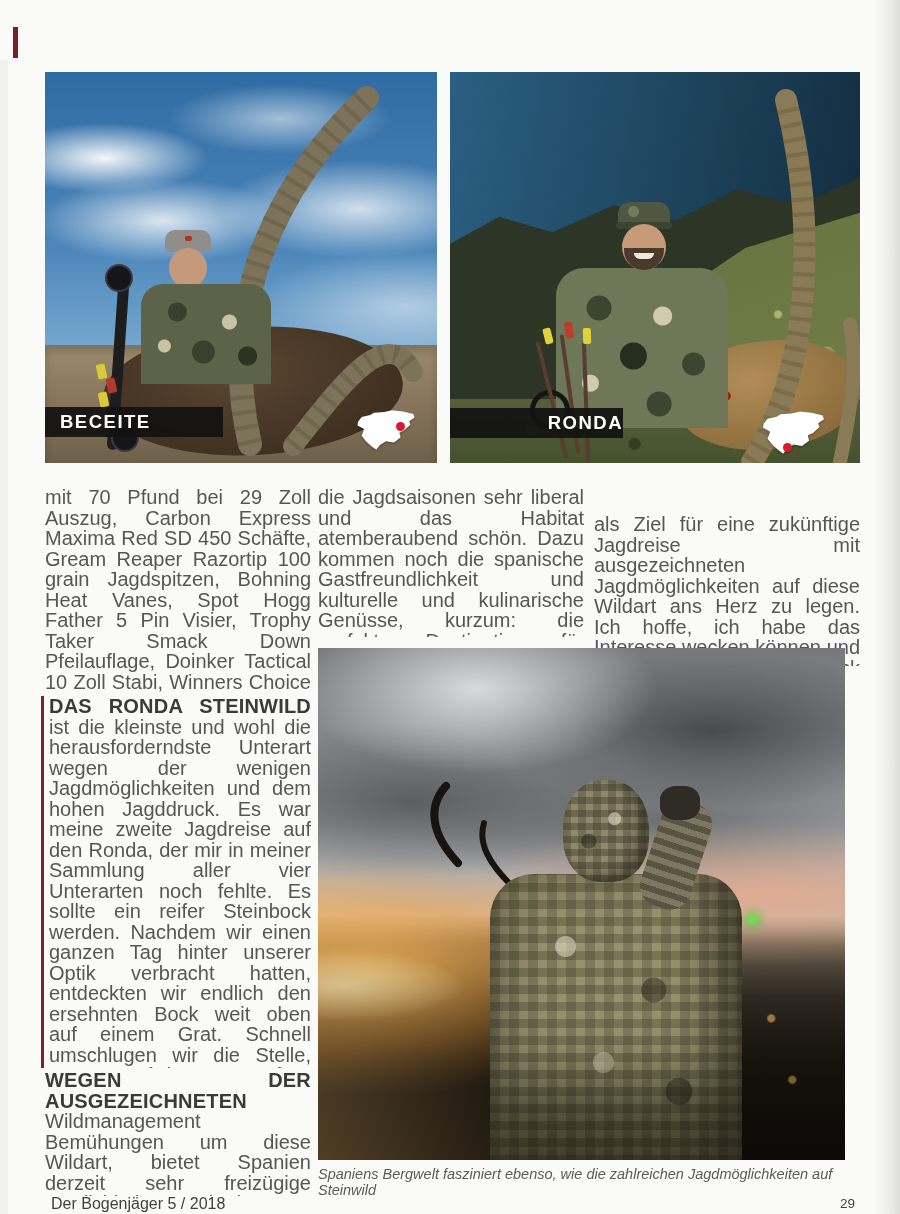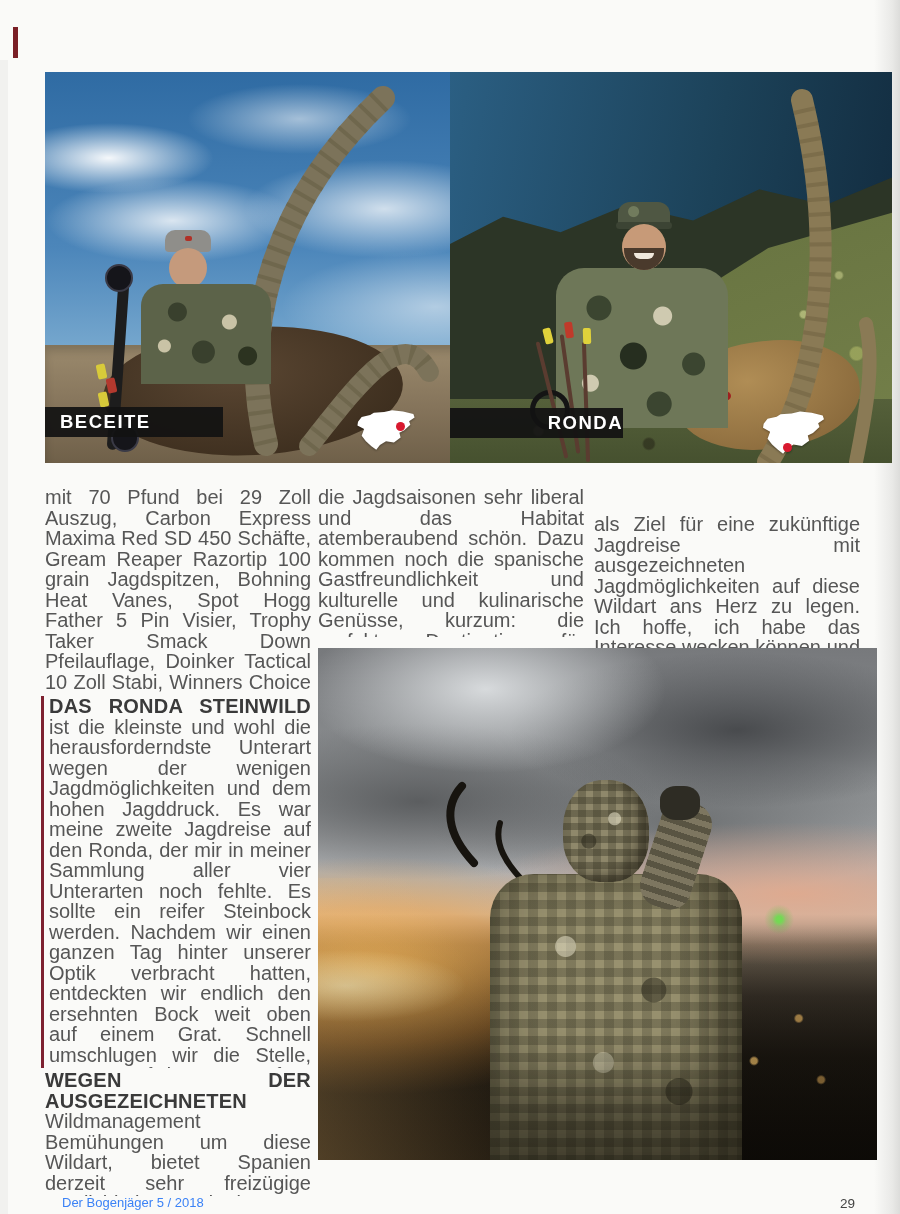--- a/index.html
+++ b/index.html
@@ -6,21 +6,21 @@
   #page{position:relative;width:900px;height:1214px;background:#fafaf8;overflow:hidden;
         font-family:"Liberation Sans",sans-serif;color:#565656;}
 
   
   .edge-right{position:absolute;right:0;top:0;width:26px;height:1214px;
               background:linear-gradient(90deg,rgba(250,250,248,0),#e9e9e7 70%,#dcdcda);}
   .edge-left{position:absolute;left:0;top:60px;width:8px;height:1154px;background:#f1f1ef;}
   .binding-mark{position:absolute;left:13px;top:27px;width:5px;height:31px;background:#7a1f26;}
 
   
-  .photo{position:absolute;overflow:hidden;padding-left:32px;}
+  .photo{position:absolute;overflow:hidden;}
   .label-bar{position:absolute;display:flex;align-items:center;background:rgba(18,18,18,.93);
              height:30px;padding-left:15px;box-sizing:border-box;}
   .label-bar span{color:#fff;font-weight:bold;font-size:18.5px;letter-spacing:1.5px;}
   .spain-map{position:absolute;filter:drop-shadow(0 1px 1px rgba(0,0,0,.35));}
   .spain-map svg{display:block;width:100%;height:100%;}
   .map-dot{position:absolute;width:9px;height:9px;border-radius:50%;background:#d8192f;}
 
   
   #photo-beceite{left:45px;top:72px;width:392px;height:391px;
     background:
@@ -156,21 +156,21 @@
   #c1p3{left:45px;top:1070px;width:266px;height:126px;}
   #c2p1{left:318px;top:487px;width:266px;height:150px;}
   #c3p1{left:594px;top:487px;width:266px;height:152px;margin-top:27px;}
 
   .feather-wrap{display:inline-block;width:18px;height:15px;vertical-align:-2px;margin-left:5px;}
   .feather-shape{display:block;width:11px;height:11px;background:#d4d4d1;border:1.5px solid #909090;
         border-radius:0 100% 0 100%;transform:rotate(-14deg);}
 
   .caption{position:absolute;left:318px;top:1166px;width:527px;font-size:14.5px;
         font-style:italic;color:#5a5a5a;}
-  .footer{position:absolute;left:62px;top:1195px;font-size:13px;color:#3b82f6;}
+  .footer{position:absolute;left:51px;top:1195px;font-size:16px;color:#404040;}
   .page-num{position:absolute;left:840px;top:1196px;font-size:13.5px;color:#444;}
 </style>
 </head>
 <body>
 
 <div id="page">
 
   <div class="edge-left"></div>
   <div class="edge-right"></div>
   <div class="binding-mark"></div>
@@ -266,17 +266,18 @@
     <svg class="g-limb" viewBox="0 0 527 512">
       <path d="M140,215 C112,185 110,158 128,138" fill="none" stroke="#17140f" stroke-width="8" stroke-linecap="round"></path>
       <path d="M196,240 C170,215 160,195 166,175" fill="none" stroke="#17140f" stroke-width="6" stroke-linecap="round"></path>
     </svg>
     <div class="g-body"></div>
     <div class="g-arm"></div>
     <div class="g-hand"></div>
     <div class="g-hood"></div>
   </div>
 
+  <div class="caption">Spaniens Bergwelt fasziniert ebenso, wie die zahlreichen Jagdmöglichkeiten auf Steinwild</div>
 
   <div class="footer">Der Bogenjäger 5 / 2018</div>
   <div class="page-num">29</div>
 
 </div>
 
 </body></html>

